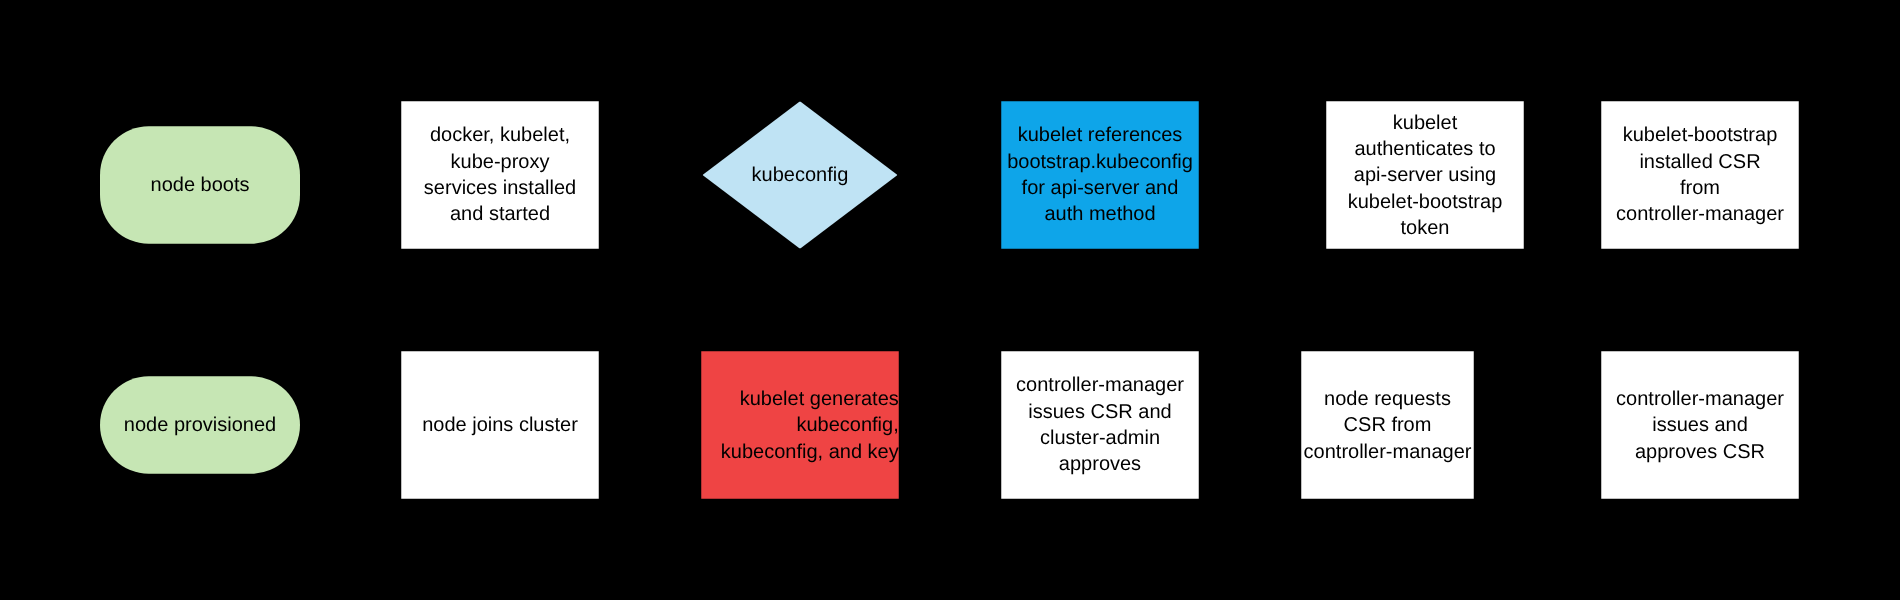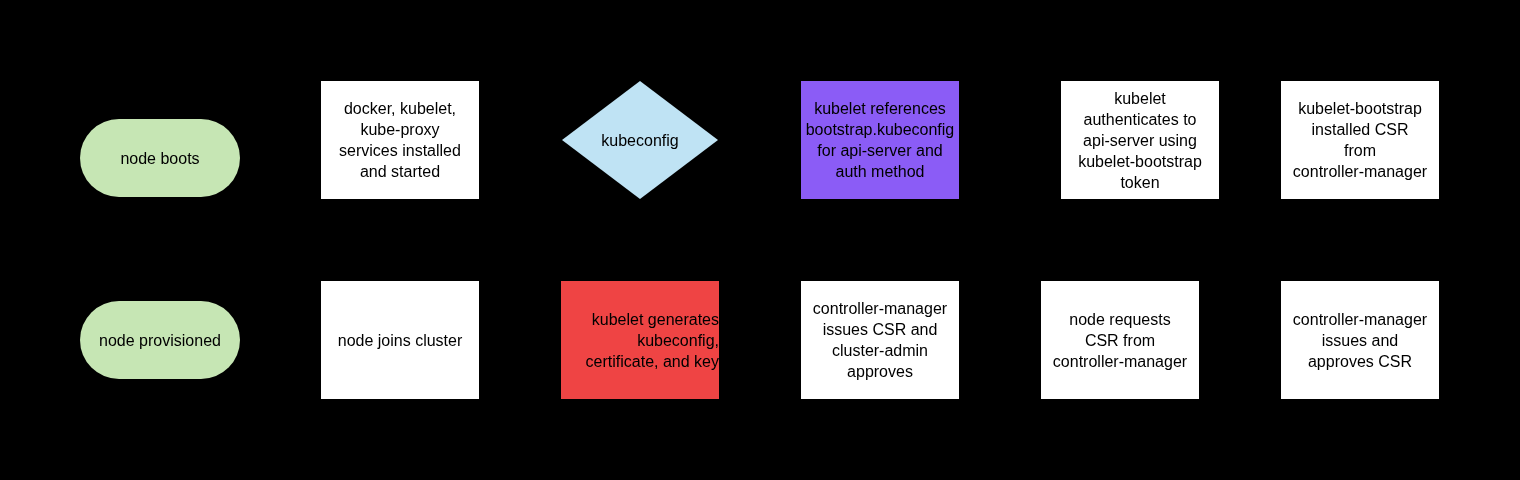--- a/index.html
+++ b/index.html
@@ -41,36 +41,36 @@
   .decision {
     background: #bfe3f4;
     clip-path: polygon(50% 0, 100% 50%, 50% 100%, 0 50%);
   }
 </style>
 </head>
 <body>
 
 <div id="canvas" style="background: rgb(0, 0, 0);">
 
-  <div class="node terminal" style="left: 80px; top: 119px; width: 160px; height: 78px; background: rgb(198, 230, 180);">
+  <div class="node terminal" style="left: 80px; top: 101px; width: 160px; height: 94px; background: rgb(198, 230, 180);">
       <div class="line">node boots</div>
     </div>
 
   <div class="node process" style="left: 321px; top: 81px; width: 158px; height: 118px; background: rgb(255, 255, 255);">
       <div class="line">docker, kubelet,</div>
       <div class="line">kube-proxy</div>
       <div class="line">services installed</div>
       <div class="line">and started</div>
     </div>
 
   <div class="node decision" style="left: 562px; top: 81px; width: 156px; height: 118px; background: rgb(191, 227, 244);">
       <div class="line">kubeconfig</div>
     </div>
 
-  <div class="node process" style="left: 801px; top: 81px; width: 158px; height: 118px; background: #8b5cf6;">
+  <div class="node process" style="left: 801px; top: 81px; width: 158px; height: 118px; background: #0ea5e9;">
       <div class="line">kubelet references</div>
       <div class="line">bootstrap.kubeconfig</div>
       <div class="line">for api-server and</div>
       <div class="line">auth method</div>
     </div>
 
   <div class="node process" style="left: 1041px; top: 81px; width: 158px; height: 118px; background: rgb(255, 255, 255); margin-left: 20px;">
       <div class="line">kubelet</div>
       <div class="line">authenticates to</div>
       <div class="line">api-server using</div>
@@ -89,31 +89,31 @@
       <div class="line">node provisioned</div>
     </div>
 
   <div class="node process" style="left: 321px; top: 281px; width: 158px; height: 118px; background: rgb(255, 255, 255);">
       <div class="line">node joins cluster</div>
     </div>
 
   <div class="node process" style="left: 561px; top: 281px; width: 158px; height: 118px; background: #ef4444; align-items: flex-end;">
       <div class="line">kubelet generates</div>
       <div class="line">kubeconfig,</div>
-      <div class="line">certificate, and key</div>
+      <div class="line">kubeconfig, and key</div>
     </div>
 
   <div class="node process" style="left: 801px; top: 281px; width: 158px; height: 118px; background: rgb(255, 255, 255);">
       <div class="line">controller-manager</div>
       <div class="line">issues CSR and</div>
       <div class="line">cluster-admin</div>
       <div class="line">approves</div>
     </div>
 
-  <div class="node process" style="left: 1041px; top: 281px; width: 158px; height: 118px; background: rgb(255, 255, 255); align-items: center;">
+  <div class="node process" style="left: 1041px; top: 281px; width: 138px; height: 118px; background: rgb(255, 255, 255); align-items: center;">
       <div class="line">node requests</div>
       <div class="line">CSR from</div>
       <div class="line">controller-manager</div>
     </div>
 
   <div class="node process" style="left: 1281px; top: 281px; width: 158px; height: 118px; background: rgb(255, 255, 255);">
       <div class="line">controller-manager</div>
       <div class="line">issues and</div>
       <div class="line">approves CSR</div>
     </div>

